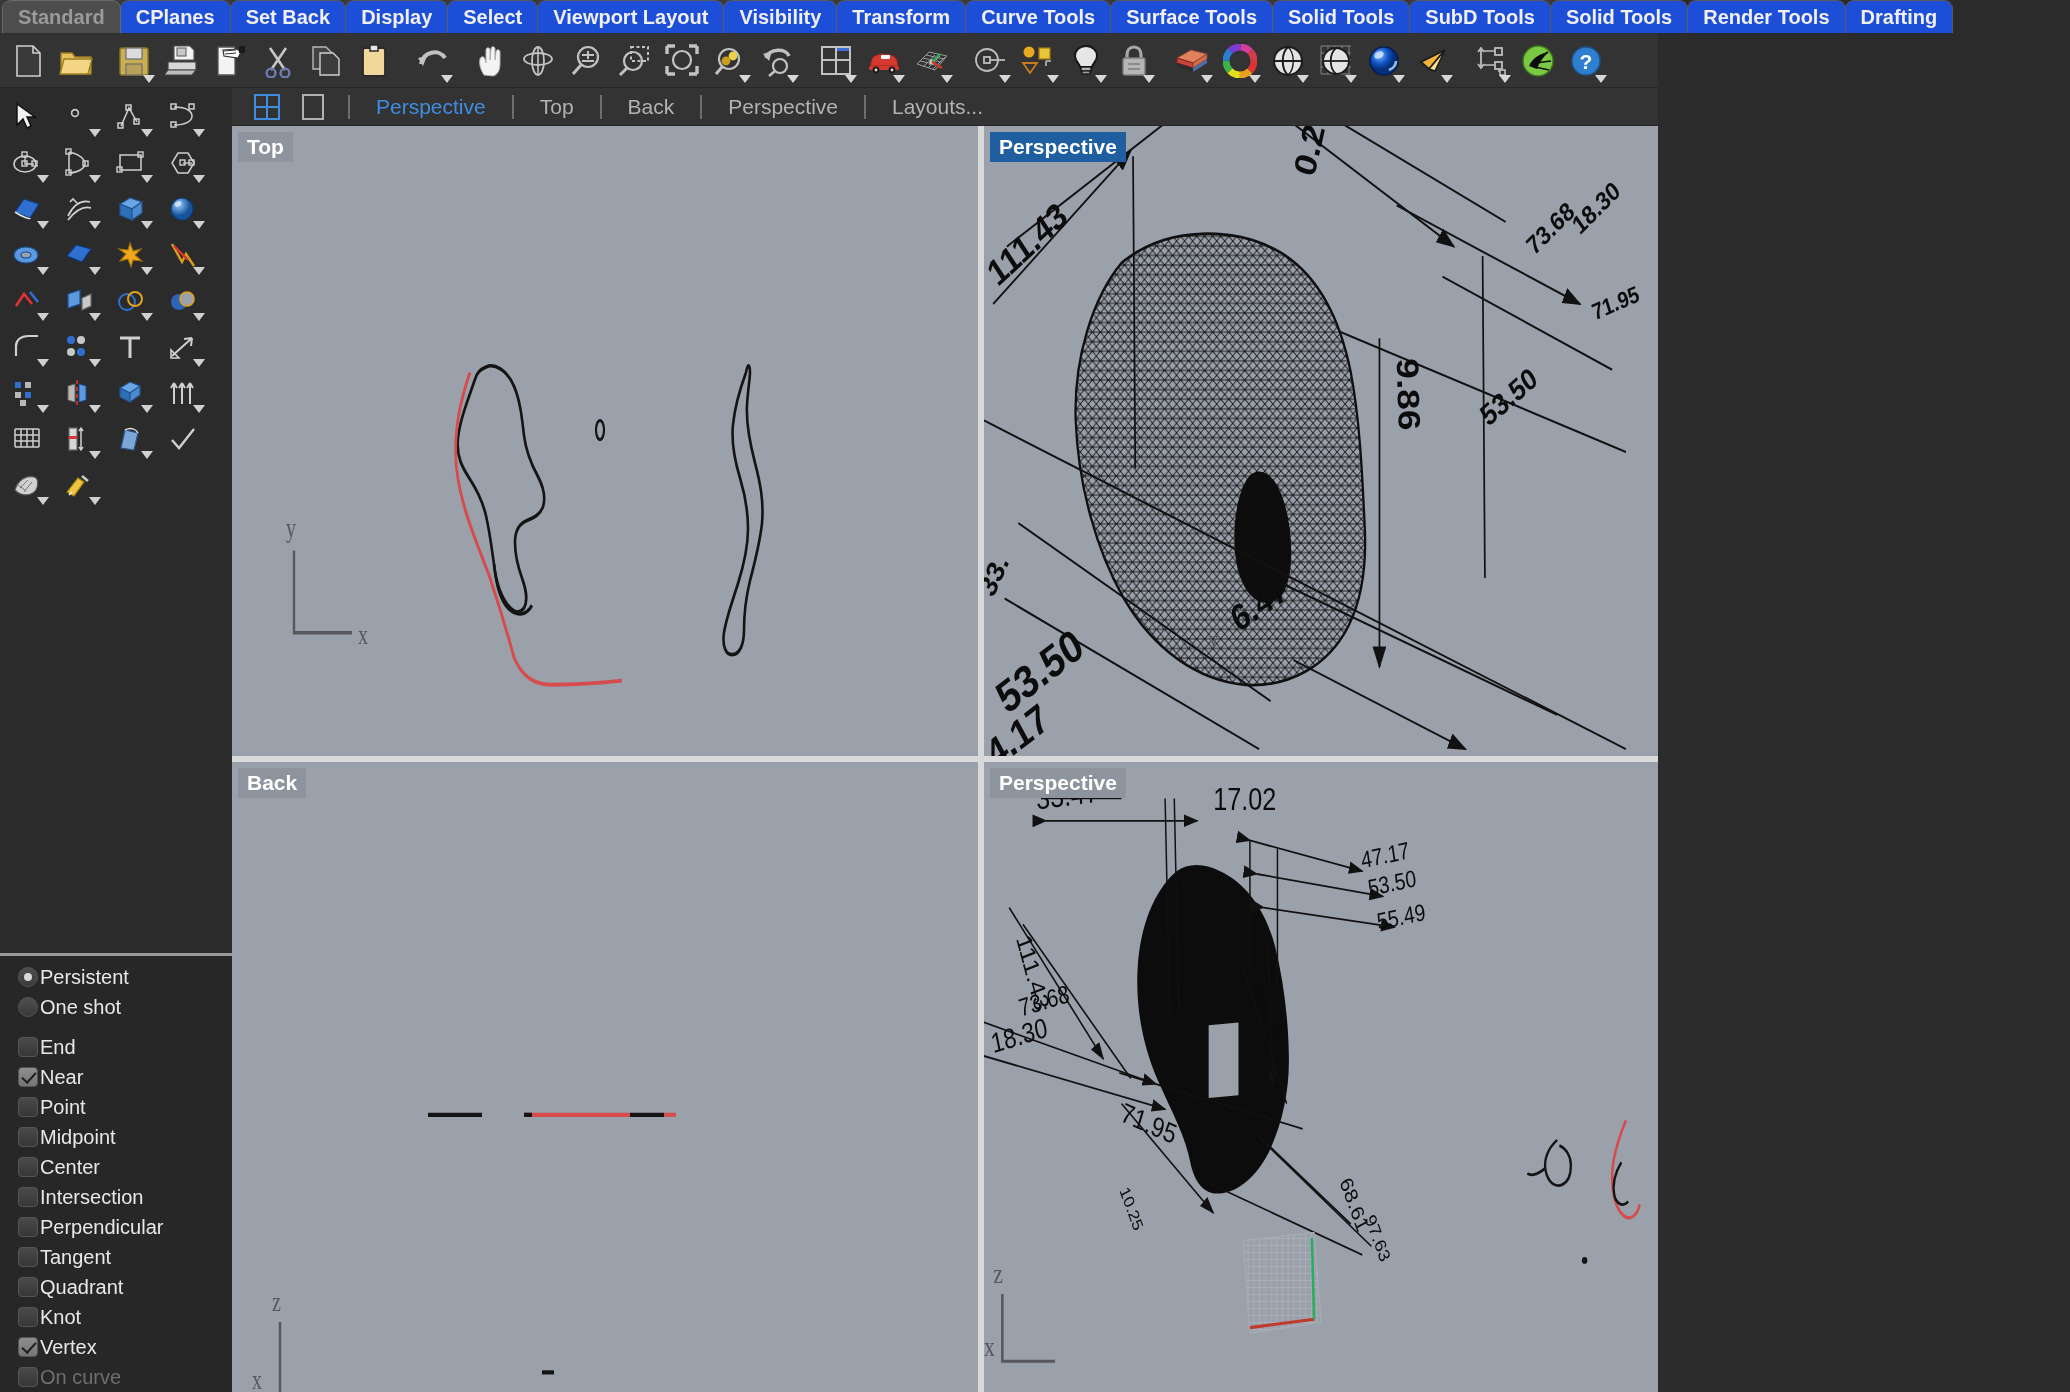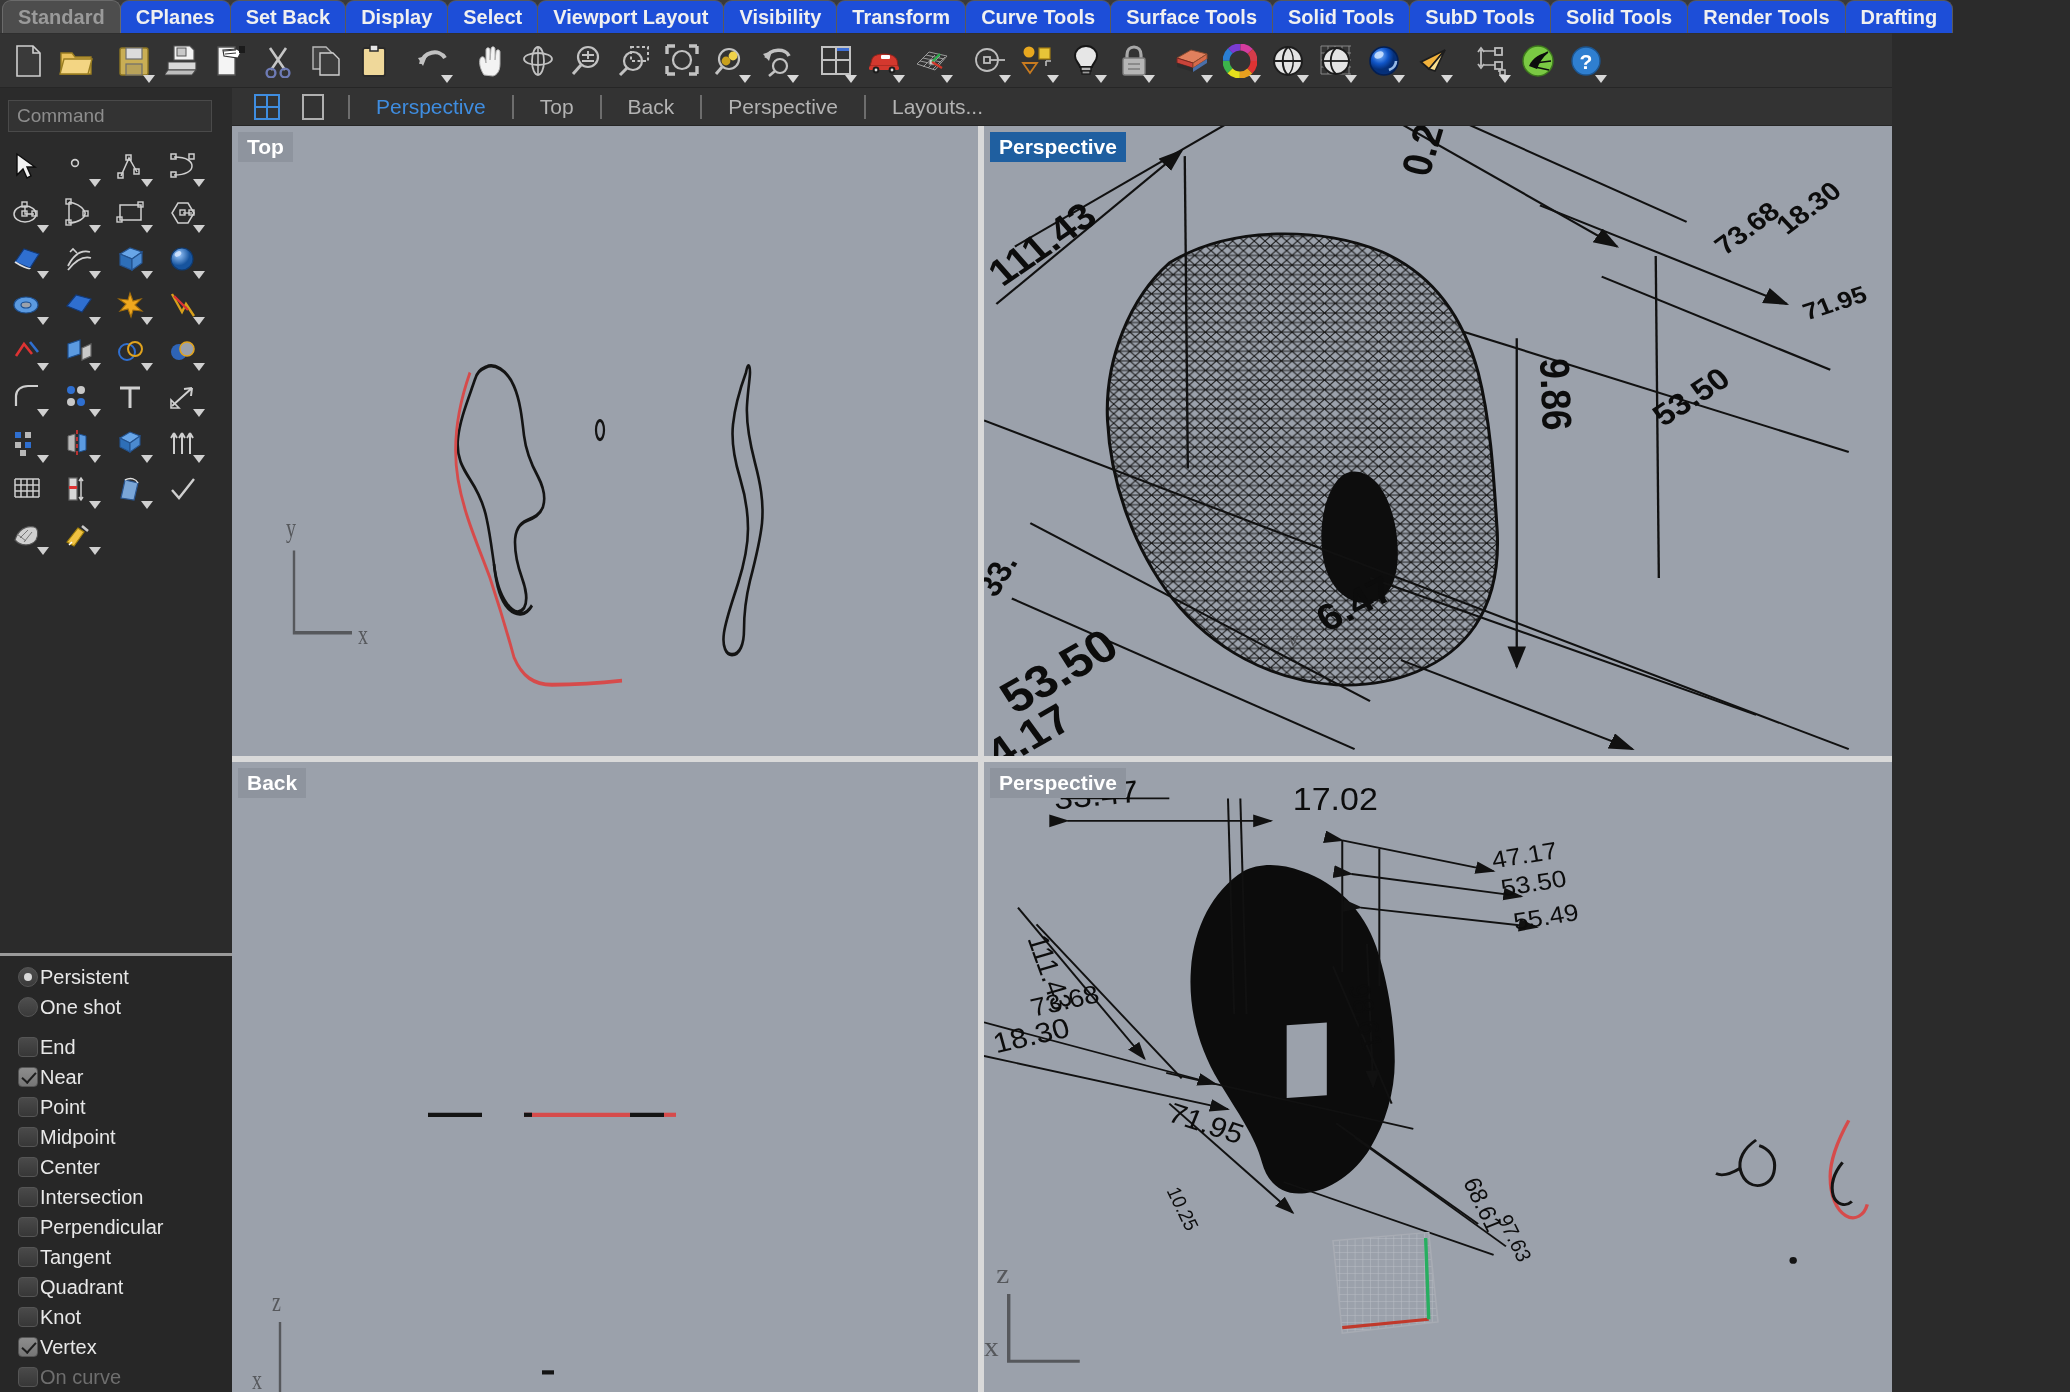--- a/index.html
+++ b/index.html
@@ -2,21 +2,21 @@
 <html><head>
 <meta charset="utf-8">
 <style>
   * { box-sizing: border-box; margin: 0; padding: 0; }
   html, body {
     width: 2070px; height: 1392px;
     background: #2b2b2b;
     font-family: "Liberation Sans", sans-serif;
     overflow: hidden;
   }
-  #app { width: 1892px; height: 1392px; display: flex; flex-direction: column; position: relative; }
+  #app { width: 1658px; height: 1392px; display: flex; flex-direction: column; position: relative; }
 
   
   .tabbar {
     height: 34px; background: #3a3a3a;
     display: flex; align-items: flex-end;
     padding-left: 2px; flex: 0 0 34px;
     border-bottom: 1px solid #2f2f2f;
   }
   .tab {
     height: 33px; padding: 0 15px;
@@ -445,23 +445,20 @@
           <circle cx="17" cy="17" r="14" fill="#2f7fd0" stroke="#1c5590" stroke-width="1.4"></circle>
           <text x="17" y="25" font-size="21" font-weight="bold" text-anchor="middle" fill="#fff" font-family="Liberation Sans, sans-serif">?</text>
         </svg>
         <span class="drop"></span>
       </div>
     </div>
 
   <div class="body">
 
     <div class="leftpanel">
-      <div class="cmdwrap">
-        <input class="cmdinput" type="text" placeholder="Command" style="">
-      </div>
       <div class="palette" id="palette">
           <div class="pcell">
             <svg width="30" height="30" viewBox="0 0 30 30">
               <path d="M5,2 L5,23 L11,17 L15,26 L19,24 L15,15 L23,15 z" fill="#f2f2f2" stroke="#0d0d0d" stroke-width="1.4"></path>
             </svg>
           </div>
           <div class="pcell">
             <svg width="30" height="30" viewBox="0 0 30 30">
               <circle cx="11" cy="11" r="3.4" fill="none" stroke="#cfcfcf" stroke-width="1.6"></circle>
             </svg>

